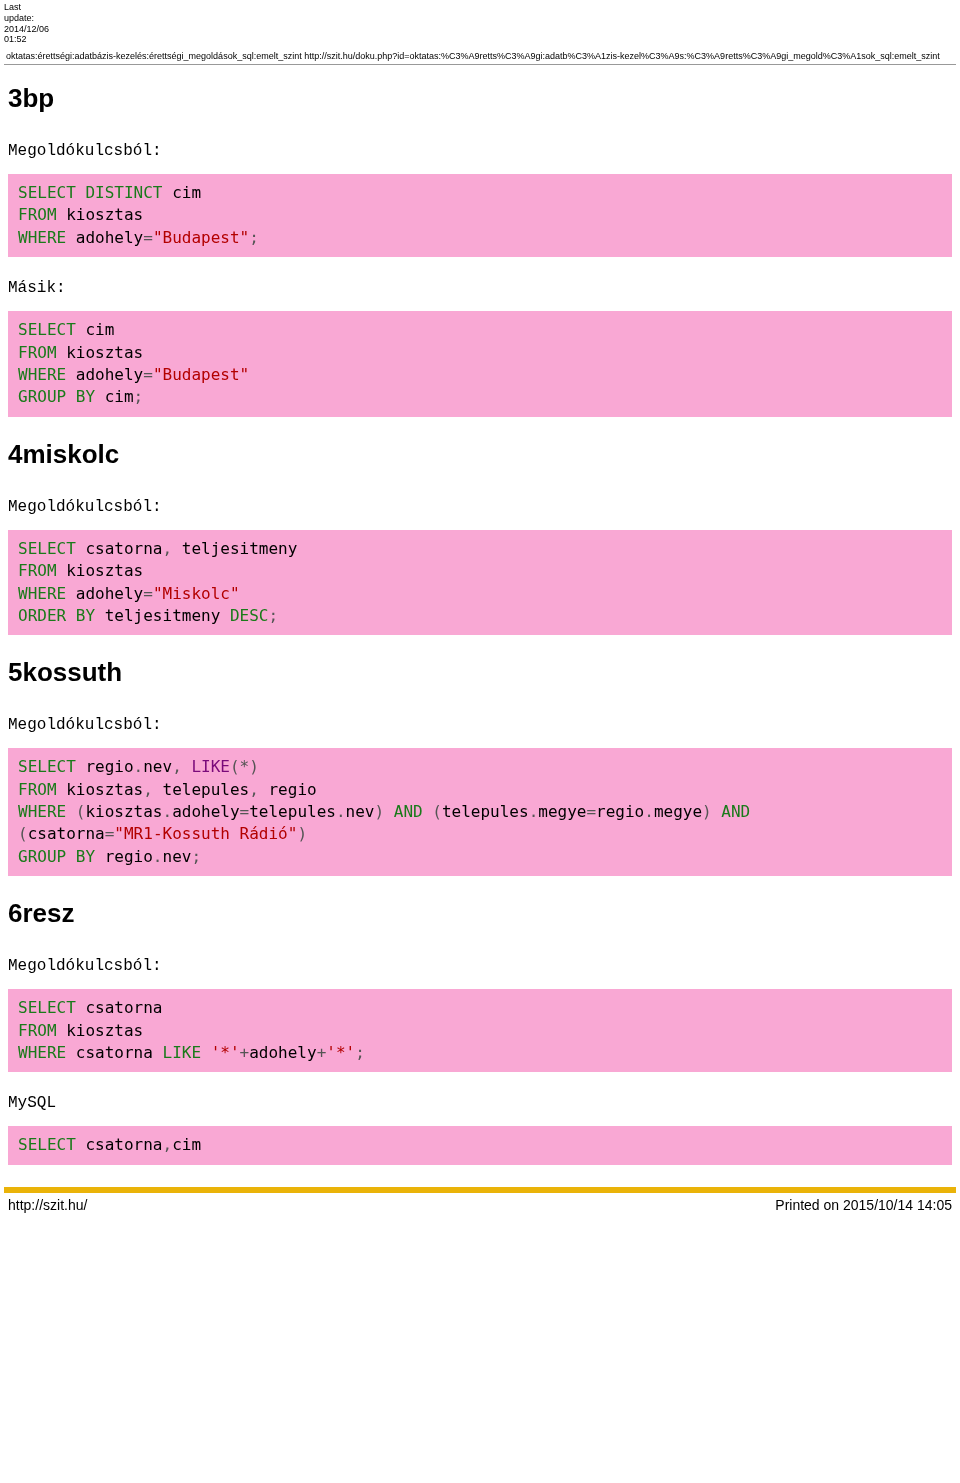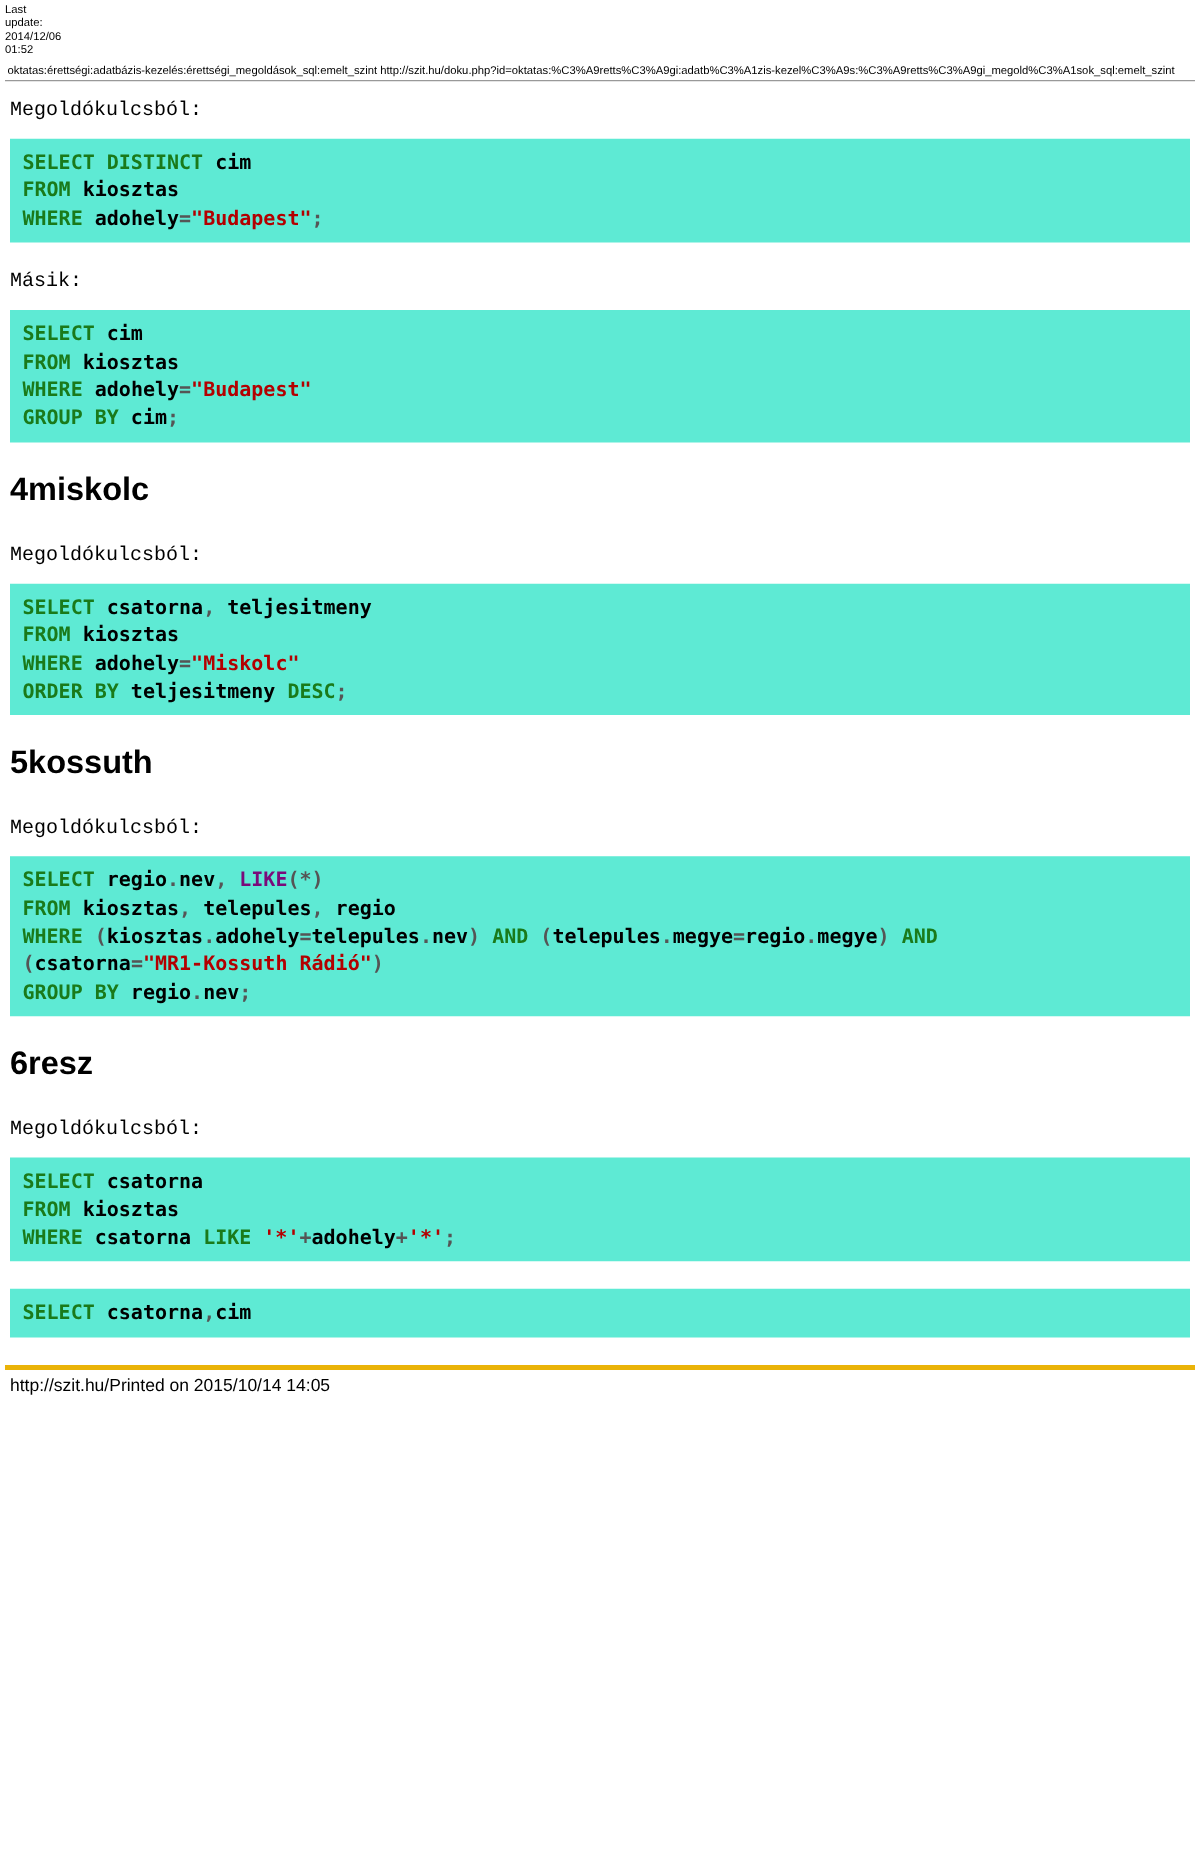--- a/index.html
+++ b/index.html
@@ -41,59 +41,59 @@
     font-weight: bold;
     margin: 18px 0 28px 0;
     font-family: Arial, Helvetica, sans-serif;
   }
   p.label {
     font-size: 16px;
     margin: 0 0 14px 0;
     font-family: Liberation Mono, monospace;
   }
   pre {
-    background: #5eead4;
+    background: #f9a8d4;
     font-family: "DejaVu Sans Mono", "Menlo", "Consolas", monospace;
     font-size: 16px;
     line-height: 1.4;
     padding: 8px 10px;
     margin: 0 0 22px 0;
     white-space: pre-wrap;
     word-wrap: break-word;
-    font-weight: bold;
   }
   .kw { color: #1a7a1a; }
   .id { color: #000; }
   .str { color: #b30000; }
   .fn { color: #7a0a7a; }
   .desc { color: #1a7a1a; }
   .sym { color: #555; }
   footer {
-    border-top: 4px solid #eab308;
+    border-top: 6px solid #eab308;
     margin: 20px 4px 0 4px;
     padding: 4px 4px 8px 4px;
     font-size: 14px;
     display: flex;
-    justify-content: flex-start;
+    justify-content: space-between;
   }
 </style>
 </head>
 <body>
 
 <div class="meta-row">
   <div class="meta-left">Last
 update:
 2014/12/06
 01:52</div>
   <div class="meta-right">oktatas:érettségi:adatbázis-kezelés:érettségi_megoldások_sql:emelt_szint http://szit.hu/doku.php?id=oktatas:%C3%A9retts%C3%A9gi:adatb%C3%A1zis-kezel%C3%A9s:%C3%A9retts%C3%A9gi_megold%C3%A1sok_sql:emelt_szint</div>
 </div>
 <hr class="meta-sep">
 
 <div class="content">
 
+  <h2>3bp</h2>
   <p class="label">Megoldókulcsból:</p>
 
   <pre><span class="kw">SELECT</span><span class="kw"> DISTINCT</span><span class="id"> cim</span>
 <span class="kw">FROM</span><span class="id"> kiosztas</span>
 <span class="kw">WHERE</span><span class="id"> adohely</span><span class="sym">=</span><span class="str">"Budapest"</span><span class="sym">;</span></pre>
 
   <p class="label">Másik:</p>
 
   <pre><span class="kw">SELECT</span><span class="id"> cim</span>
 <span class="kw">FROM</span><span class="id"> kiosztas</span>
@@ -117,20 +117,21 @@
 <span class="sym">(</span><span class="id">csatorna</span><span class="sym">=</span><span class="str">"MR1-Kossuth Rádió"</span><span class="sym">)</span>
 <span class="kw">GROUP BY</span><span class="id"> regio</span><span class="sym">.</span><span class="id">nev</span><span class="sym">;</span></pre>
 
   <h2>6resz</h2>
   <p class="label">Megoldókulcsból:</p>
 
   <pre><span class="kw">SELECT</span><span class="id"> csatorna</span>
 <span class="kw">FROM</span><span class="id"> kiosztas</span>
 <span class="kw">WHERE</span><span class="id"> csatorna </span><span class="kw">LIKE</span><span class="str"> '*'</span><span class="sym">+</span><span class="id">adohely</span><span class="sym">+</span><span class="str">'*'</span><span class="sym">;</span></pre>
 
+  <p class="label">MySQL</p>
 
   <pre><span class="kw">SELECT</span><span class="id"> csatorna</span><span class="sym">,</span><span class="id">cim</span></pre>
 
 </div>
 
 <footer>
   <span>http://szit.hu/</span>
   <span>Printed on 2015/10/14 14:05</span>
 </footer>
 

